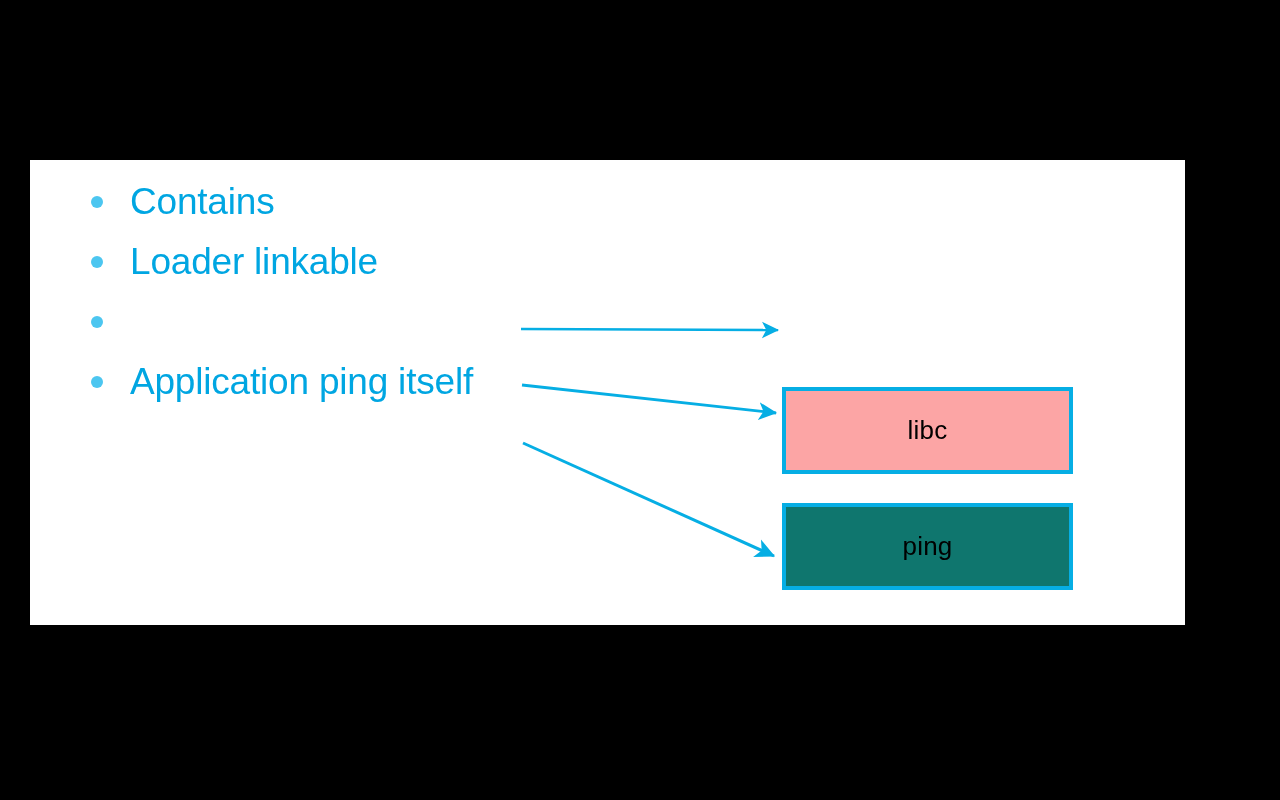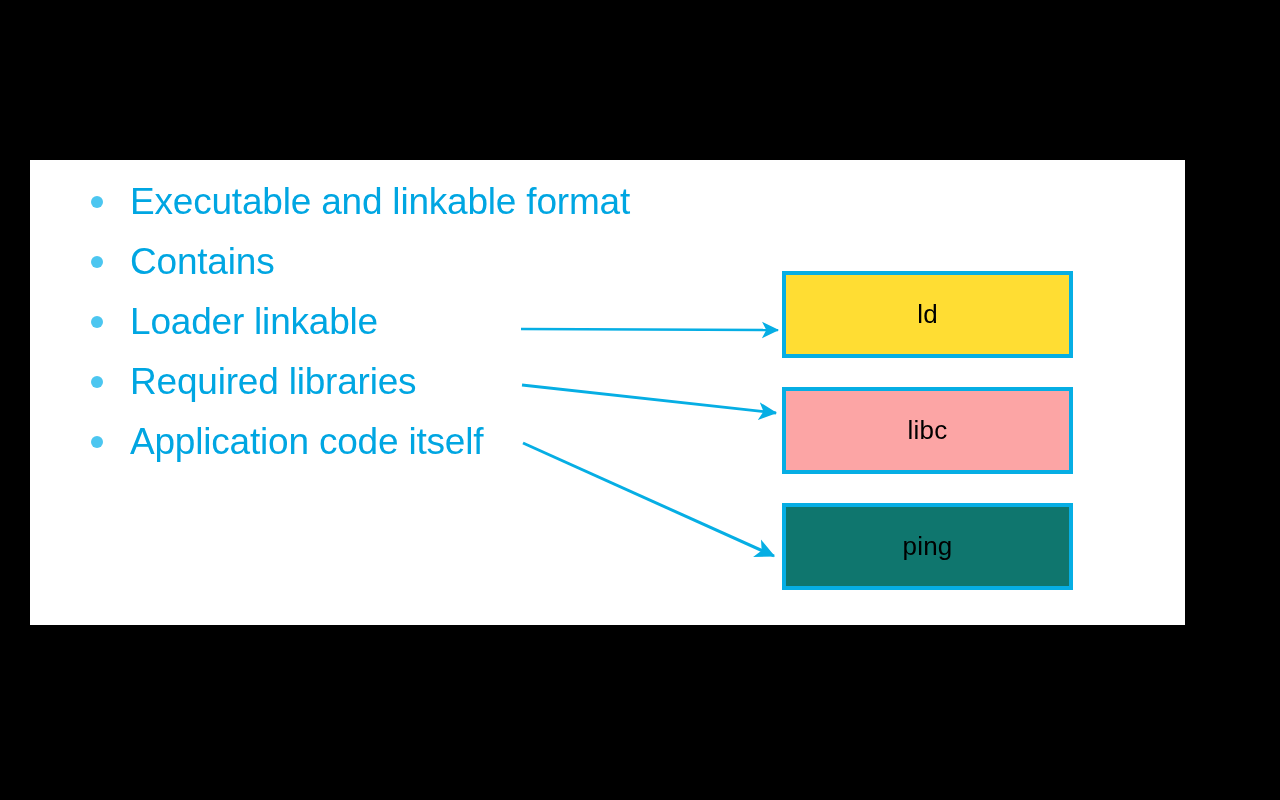--- a/index.html
+++ b/index.html
@@ -99,54 +99,46 @@
 </head>
 <body>
 
 <div id="canvas">
 
   <div id="slide">
 
     <ul id="bullet-list">
       <li class="bullet-item">
         <span class="bullet-dot"></span>
-        <span class="bullet-text">Executable and linkable format</span>
-      </li>
-      <li class="bullet-item">
-        <span class="bullet-dot"></span>
         <span class="bullet-text">Contains</span>
       </li>
       <li class="bullet-item">
         <span class="bullet-dot"></span>
         <span class="bullet-text">Loader linkable</span>
       </li>
       <li class="bullet-item">
         <span class="bullet-dot"></span>
-        <span class="bullet-text">Required libraries</span>
       </li>
       <li class="bullet-item">
         <span class="bullet-dot"></span>
-        <span class="bullet-text">Application code itself</span>
+        <span class="bullet-text">Application ping itself</span>
       </li>
     </ul>
 
     <svg id="arrow-layer" viewBox="0 0 1155 465" width="1155" height="465" xmlns="http://www.w3.org/2000/svg">
       <defs>
         <marker id="ah" markerWidth="7" markerHeight="7" refX="6.2" refY="3.5" orient="auto" markerUnits="strokeWidth">
           <path d="M0,0.3 L6.6,3.5 L0,6.7 L1.7,3.5 Z" fill="#06aee4"></path>
         </marker>
       </defs>
       <line x1="491" y1="169" x2="748" y2="170" stroke="#06aee4" stroke-width="2.6" marker-end="url(#ah)"></line>
       <line x1="492" y1="225" x2="746" y2="253" stroke="#06aee4" stroke-width="2.8" marker-end="url(#ah)"></line>
       <line x1="493" y1="283" x2="744" y2="396" stroke="#06aee4" stroke-width="3" marker-end="url(#ah)"></line>
     </svg>
 
-    <div id="box-ld" class="node-box" style="background:#ffdd33;">
-      <span class="node-label">ld</span>
-    </div>
 
     <div id="box-libc" class="node-box" style="background:#fca5a5;">
       <span class="node-label">libc</span>
     </div>
 
     <div id="box-ping" class="node-box" style="background:#0f766e;">
       <span class="node-label">ping</span>
     </div>
 
   </div>

